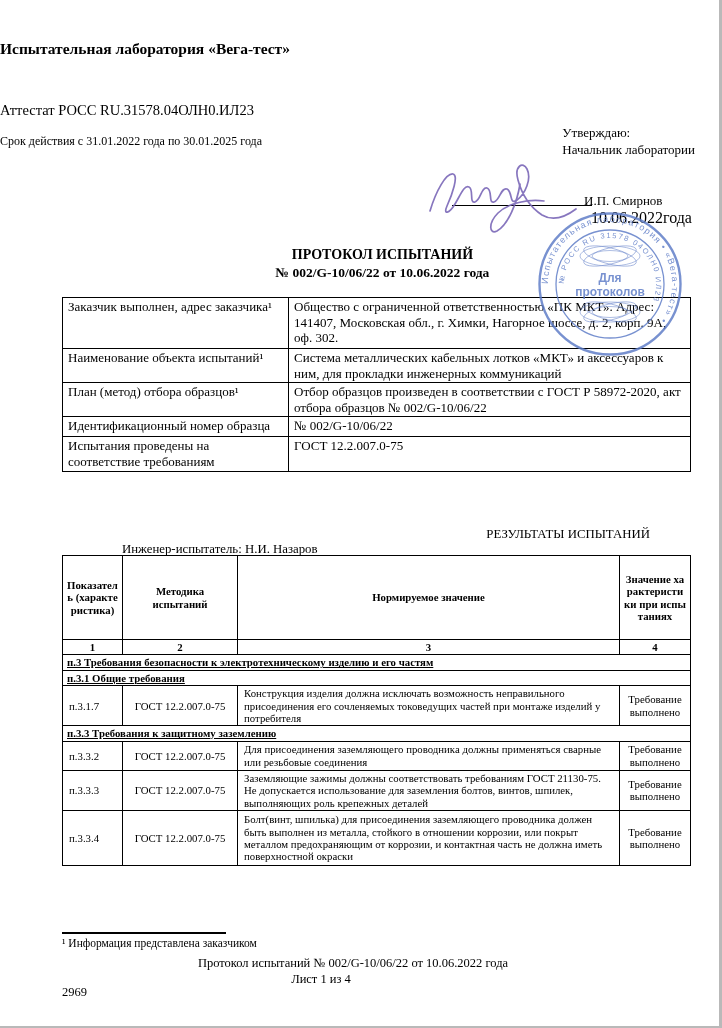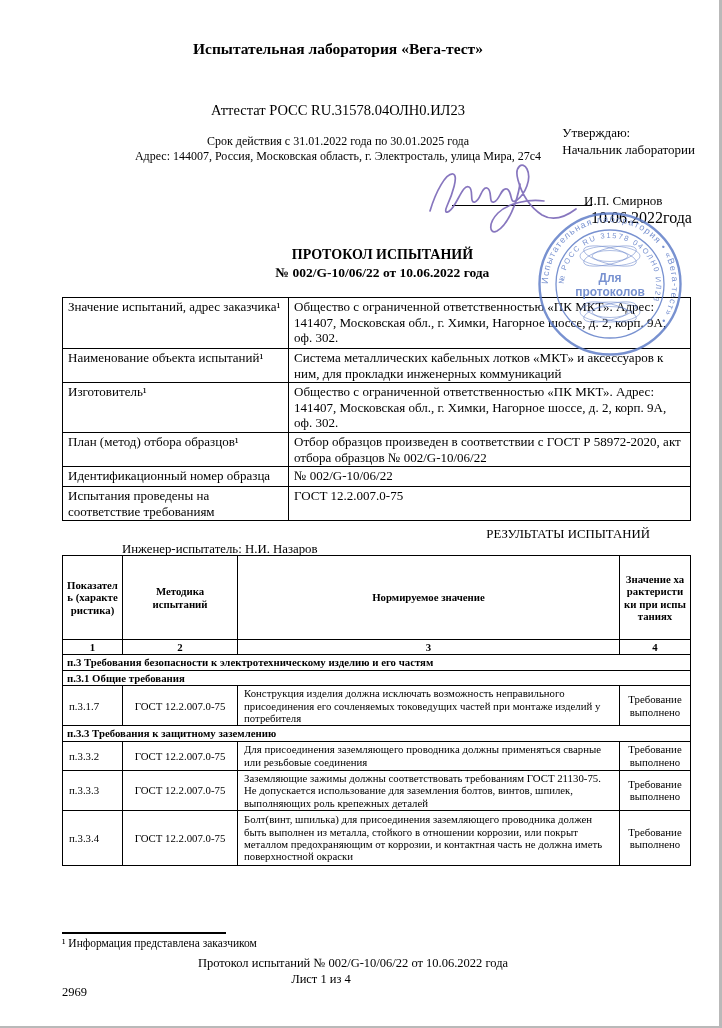--- a/index.html
+++ b/index.html
@@ -3,21 +3,21 @@
 <meta charset="utf-8">
 <style>
   html,body { margin:0; padding:0; background:#9a9a9a; }
   .page {
     position:relative; width:719px; height:1026px; background:#ffffff;
     font-family:"Liberation Serif","DejaVu Serif",serif; color:#000;
     border-right:3px solid #b9b9b9; border-bottom:2px solid #b9b9b9;
     overflow:hidden;
   }
   
-  .doc-header { position:absolute; top:38px; left:0; width:676px; text-align:center; }
+  .doc-header { position:absolute; top:38px; left:0; width:676px; }
   .lab-name  { font-size:15.5px; font-weight:bold; line-height:22px; }
   .cert      { font-size:14.5px; line-height:20px;margin-top:40px; }
   .validity  { font-size:12px; line-height:15px;margin-top:14px; }
   .address   { font-size:12px; line-height:15px; }
   
   .approve { position:absolute; top:124px; right:24px; text-align:left; font-size:13px; line-height:17px; }
   .sig-svg   { position:absolute; left:424px; top:157px; width:172px; height:80px; z-index:6; }
   .sig-line  { position:absolute; left:452px; top:205px; width:140px; height:0; border-top:1.3px solid #000; z-index:4; }
   .sig-name  { position:absolute; left:584px; top:193px; font-size:13px; }
   .sig-date  { position:absolute; left:591px; top:209px; font-size:16px; }
@@ -31,21 +31,21 @@
   .info-table { position:absolute; top:297px; left:62px; width:628px; font-size:13px; line-height:15.6px; }
   .info-table td { border:1px solid #000; vertical-align:top; padding:1px 6px 1px 5px; }
   
   .results-title { position:absolute; top:527px; left:0; width:650px; text-align:right; font-size:12.8px; }
   .engineer      { position:absolute; top:542px; left:122px; font-size:12.8px; }
   .results-table { position:absolute; top:555px; left:62px; width:628px; font-size:10.8px; line-height:12.4px; }
   .results-table th, .results-table td { border:1px solid #000; padding:1px 4px; }
   .results-table th { font-weight:bold; vertical-align:middle; text-align:center; }
   .th-narrow { word-break:break-all; padding:1px 2px; }
   .num-row td { font-weight:bold; text-align:center; }
-  .sec-row td { font-weight:bold; text-align:left; padding-left:4px; }
+  .sec-row td { font-weight:bold; text-align:left; padding-left:4px;text-decoration:underline; }
   .results-table td.c-id   { vertical-align:middle; text-align:left; padding-left:6px; }
   .results-table td.c-met  { vertical-align:middle; text-align:center; }
   .results-table td.c-norm { vertical-align:middle; text-align:left; padding:1px 6px; }
   .results-table td.c-res  { vertical-align:middle; text-align:center; }
   
   .footnote-line { position:absolute; top:932px; left:62px; width:164px; height:2px; background:#000; }
   .footnote      { position:absolute; top:937px; left:62px; font-size:11.5px; }
   .footer-protocol { position:absolute; top:956px; left:0; width:642px; text-align:center; font-size:12.5px;margin-left:32px; }
   .footer-sheet    { position:absolute; top:972px; left:0; width:642px; text-align:center; font-size:12.5px; }
   .doc-number      { position:absolute; top:985px; left:62px; font-size:12.5px; }
@@ -53,21 +53,20 @@
 </style>
 </head>
 <body>
 
 <div class="page">
 
   <div class="doc-header">
     <div class="lab-name">Испытательная лаборатория «Вега-тест»</div>
     <div class="cert">Аттестат РОСС RU.31578.04ОЛН0.ИЛ23</div>
     <div class="validity">Срок действия с 31.01.2022 года по 30.01.2025 года</div>
-    <div class="address">Адрес: 144007, Россия, Московская область, г. Электросталь, улица Мира, 27с4</div>
   </div>
 
   <div class="approve">
     <div>Утверждаю:</div>
     <div>Начальник лаборатории</div>
   </div>
 
   <div class="sig-line"></div>
 
   <svg class="sig-svg" viewBox="0 0 172 80">
@@ -117,30 +116,26 @@
     <div class="t2">№ 002/G-10/06/22 от 10.06.2022 года</div>
   </div>
 
   <table class="info-table">
     <colgroup>
         <col style="width:226px">
         <col style="width:402px">
       </colgroup>
     <tbody>
         <tr style="height:51px">
-      <td>Значение испытаний, адрес заказчика¹</td>
+      <td>Заказчик выполнен, адрес заказчика¹</td>
       <td>Общество с ограниченной ответственностью «ПК МКТ». Адрес: 141407, Московская обл., г. Химки, Нагорное шоссе, д. 2, корп. 9А, оф. 302.</td>
     </tr>
     <tr style="height:31px">
       <td>Наименование объекта испытаний¹</td>
       <td>Система металлических кабельных лотков «МКТ» и аксессуаров к ним, для прокладки инженерных коммуникаций</td>
-    </tr>
-    <tr style="height:49px">
-      <td>Изготовитель¹</td>
-      <td>Общество с ограниченной ответственностью «ПК МКТ». Адрес: 141407, Московская обл., г. Химки, Нагорное шоссе, д. 2, корп. 9А, оф. 302.</td>
     </tr>
     <tr style="height:30px">
       <td>План (метод) отбора образцов¹</td>
       <td>Отбор образцов произведен в соответствии с ГОСТ Р 58972-2020, акт отбора образцов № 002/G-10/06/22</td>
     </tr>
     <tr style="height:20px">
       <td>Идентификационный номер образца</td>
       <td>№ 002/G-10/06/22</td>
     </tr>
     <tr style="height:29px">

